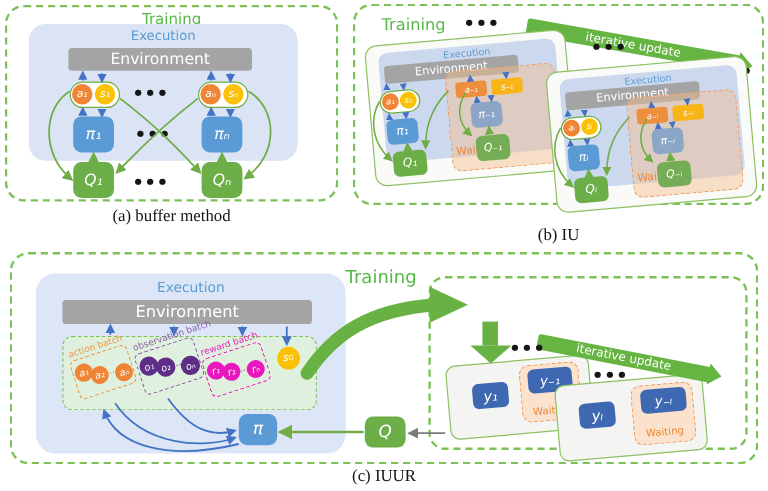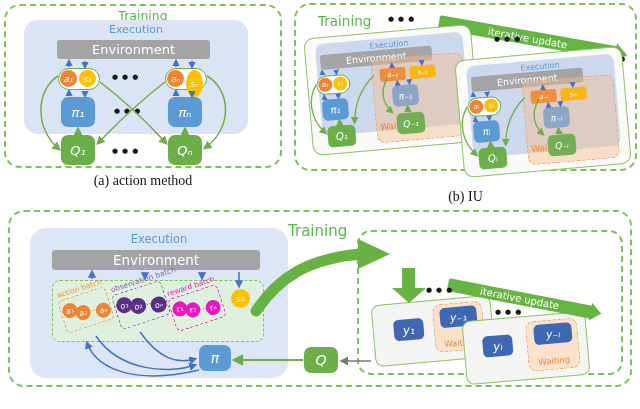--- a/index.html
+++ b/index.html
@@ -45,21 +45,21 @@
     <div class="execarea" style="left:18px;top:14px;width:224px;height:114px;background:#dbe4f5">
       <div class="execlbl lbl" style="top:3px;font-size:11px">Execution</div>
       <div class="env" style="left:33px;top:20px;width:153px;height:19px;font-size:13px">Environment</div>
 
       <div class="pill" style="left:34px;top:48px;width:42px;height:22px">
         <div class="circle" style="left:1px;top:1px;width:17px;height:17px;background:#ee8434;font-size:9px">a₁</div>
         <div class="circle" style="left:20px;top:1px;width:17px;height:17px;background:#fbc107;font-size:9px">s₁</div>
       </div>
       <div class="pill" style="left:141px;top:48px;width:42px;height:22px">
         <div class="circle" style="left:1px;top:1px;width:17px;height:17px;background:#ee8434;font-size:9px">aₙ</div>
-        <div class="circle" style="left:20px;top:1px;width:17px;height:27px;background:#fbc107;font-size:9px">sₙ</div>
+        <div class="circle" style="left:20px;top:1px;width:17px;height:17px;background:#fbc107;font-size:9px">sₙ</div>
       </div>
 
       <div class="box bluebox" style="left:37px;top:77px;width:34px;height:30px;font-size:13px">π₁</div>
       <div class="box bluebox" style="left:144px;top:77px;width:34px;height:30px;font-size:13px">πₙ</div>
     </div>
 
     <div class="box greenbox" style="left:55px;top:129px;width:34px;height:30px;font-size:13px">Q₁</div>
     <div class="box greenbox" style="left:162px;top:129px;width:34px;height:30px;font-size:13px">Qₙ</div>
 
     <div class="dots" style="left:106px;top:67px">●●●</div>
@@ -88,21 +88,21 @@
       <g stroke="#70ad47" stroke-width="1.5" fill="none">
         <path d="M72,128 L72,123" marker-end="url(#ga)"></path>
         <path d="M179,128 L179,123" marker-end="url(#ga)"></path>
         <path d="M52,70 C30,84 28,122 53,143" marker-end="url(#ga)"></path>
         <path d="M201,70 C225,84 227,122 199,142" marker-end="url(#ga)"></path>
         <path d="M94,76 C128,102 148,124 160,137" marker-end="url(#ga)"></path>
         <path d="M159,76 C125,102 105,124 92,137" marker-end="url(#ga)"></path>
       </g>
     </svg>
   </div>
-  <div class="caption" style="left:4px;top:173px;width:278px">(a) action method</div>
+  <div class="caption" style="left:4px;top:173px;width:278px">(a) buffer method</div>
 
   <div class="panel" style="left:294px;top:3px;width:343px;height:168px">
     <div class="training" style="left:22px;top:8px;font-size:13.5px">Training</div>
 
     <div class="garrow" style="left:143px;top:10px;width:180px;height:14px;transform:rotate(10deg);transform-origin:left center;font-size:10px">
       <span>iterative update</span>
       <div class="tri" style="right:-11px;top:-3px;border-top:10px solid transparent;border-bottom:10px solid transparent;border-left:12px solid #66b441"></div>
     </div>
 
     <div class="dots" style="left:92px;top:10px">●●●</div>
@@ -292,14 +292,15 @@
       </g>
       <g stroke="#7a7a7a" stroke-width="1.5" fill="none">
         <path d="M361,149 L332,149" marker-end="url(#grc)"></path>
       </g>
       <g>
         <path d="M246,99 C268,66 298,46 352,42" stroke="#68b244" stroke-width="11" fill="none" stroke-linecap="round"></path>
         <polygon points="348,27 380,42 348,57" fill="#68b244"></polygon>
       </g>
     </svg>
   </div>
+  <div class="caption" style="left:8px;top:390px;width:624px">(c) IUUR</div>
 
 </div>
 
 </body></html>

